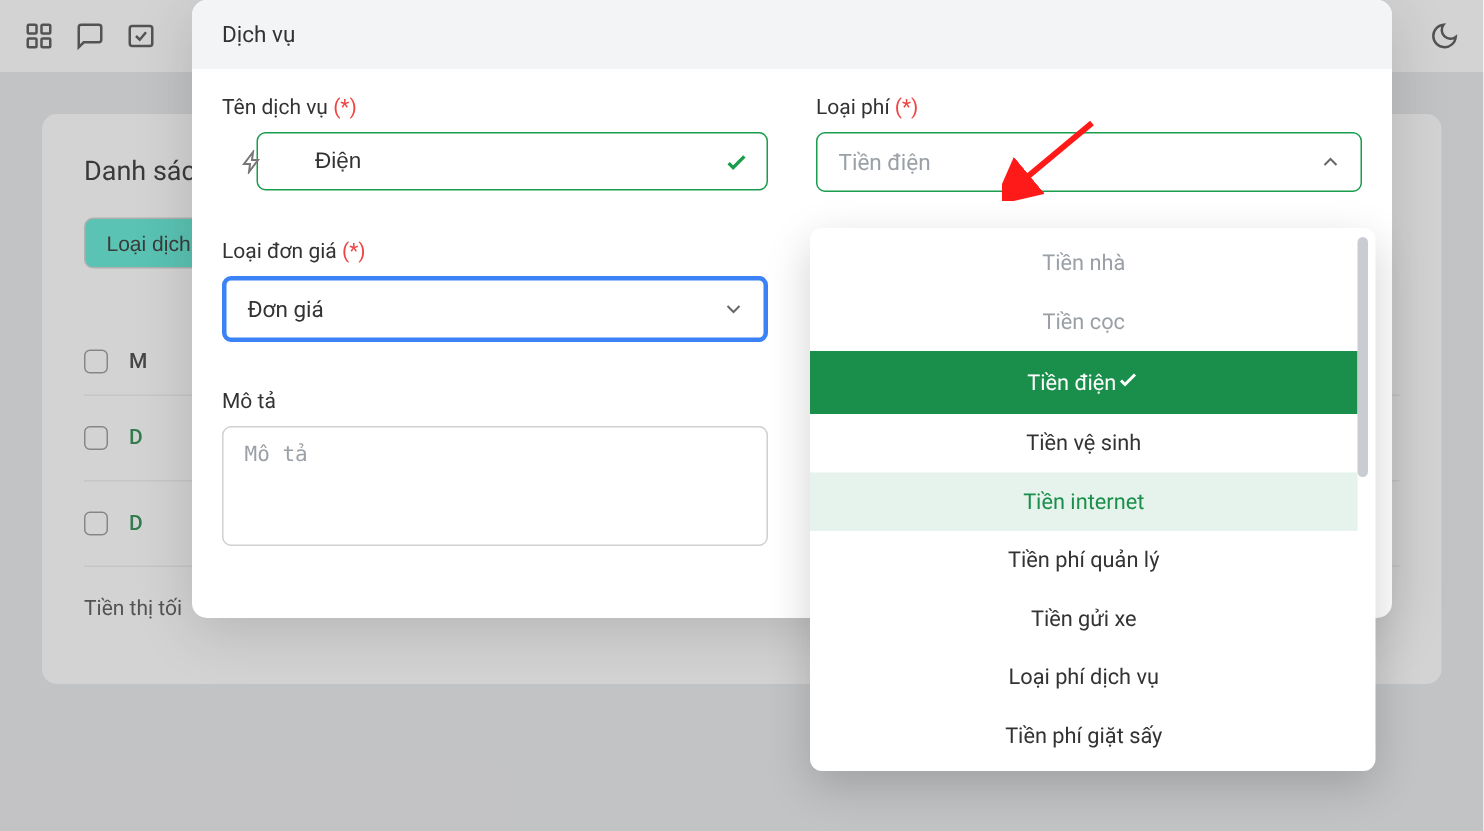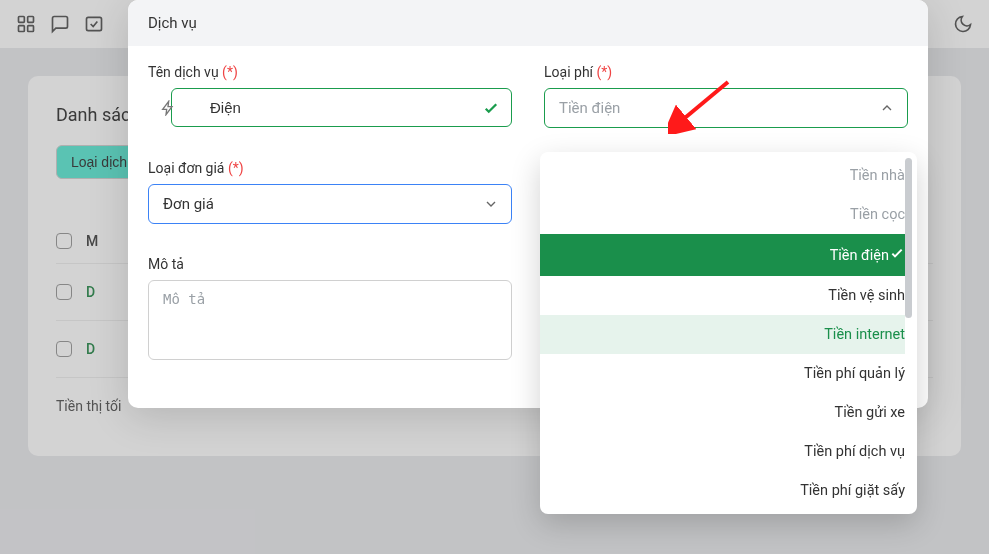--- a/index.html
+++ b/index.html
@@ -135,21 +135,21 @@
       outline: none;
     }
     .check-suffix {
       position: absolute;
       right: 12px;
       color: #1a9c4d;
       display: flex;
     }
     .select-box {
       width: 100%;
-      border: 1px solid #3b82f6;
+      border: 3px solid #3b82f6;
       border-radius: 6px;
       padding: 10px 40px 10px 14px;
       font-size: 15px;
       color: #333;
       position: relative;
       background:#fff;
     }
     .select-box.active {
       border: 1.5px solid #1a9c4d;
     }
@@ -187,21 +187,21 @@
       z-index: 20;
       display: flex;
     }
     .dropdown-list { flex: 1; padding: 4px 0; }
     .dropdown-item {
       padding: 11px 0;
       font-size: 14.5px;
       color: #333;
       display: flex;
       align-items: center;
-      justify-content: flex-end;
+      justify-content: center;
       cursor: pointer;
     }
     .dropdown-item.disabled { color: #9aa0a6; }
     .dropdown-item.selected {
       background: #1a8f4b;
       color: #fff;
     }
     .dropdown-item.hover {
       background: #e6f3ec;
       color: #1a8f4b;
@@ -369,21 +369,21 @@
       <div class="dropdown-item hover">
         <span>Tiền internet</span>
       </div>
       <div class="dropdown-item ">
         <span>Tiền phí quản lý</span>
       </div>
       <div class="dropdown-item ">
         <span>Tiền gửi xe</span>
       </div>
       <div class="dropdown-item ">
-        <span>Tiền phí dịch vụ</span>
+        <span>Loại phí dịch vụ</span>
       </div>
       <div class="dropdown-item ">
         <span>Tiền phí giặt sấy</span>
       </div>
     </div>
   <div class="dropdown-scroll">
     <div class="dropdown-scroll-thumb"></div>
   </div>
 </div>
 

